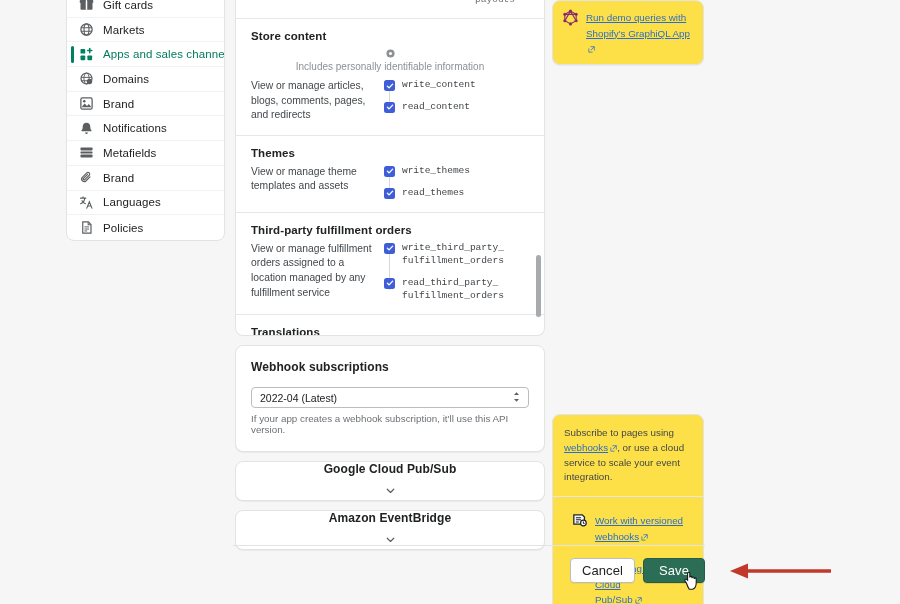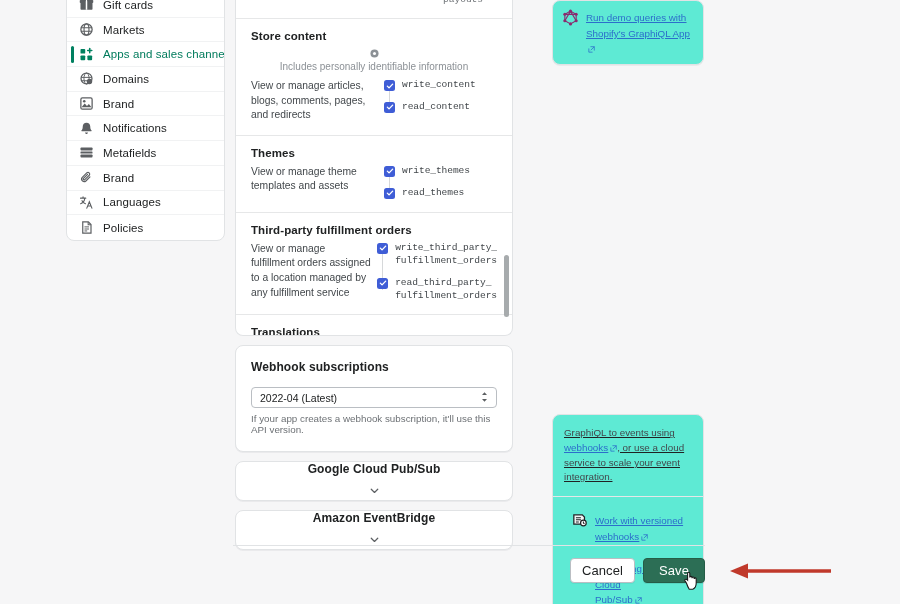--- a/index.html
+++ b/index.html
@@ -34,21 +34,21 @@
   .nav-item .bar {
     width: 3px; height: 17px; border-radius: 2px;
     background: transparent; margin-right: 5px; flex: 0 0 auto;
   }
   .nav-item.active .bar { background: #008060; }
   .nav-ic { width: 15px; height: 15px; flex: 0 0 auto; margin-right: 9px; }
   .nav-label { font-size: 11.5px; color: #202223; white-space: nowrap; letter-spacing: .1px; }
   .nav-item.active .nav-label { color: #007b5c; }
 
   
-  .main { position: absolute; left: 235px; top: 0; width: 278px; }
+  .main { position: absolute; left: 235px; top: 0; width: 310px; }
 
   .card {
     background: #fff;
     border: 1px solid #e1e3e5;
     border-radius: 8px;
     box-shadow: 0 1px 0 rgba(22,29,37,.05);
   }
 
   
   .scopes {
@@ -117,23 +117,22 @@
   .collapse-card {
     margin-top: 9px; height: 40px;
     display: flex; align-items: center; justify-content: space-between;
     padding: 0 16px; cursor: pointer; flex-direction: column;
   }
   .collapse-title { font-size: 12px; font-weight: bold; letter-spacing: .1px; }
 
   
   .aside { position: absolute; left: 552px; top: 0; width: 152px; }
   .aside-card {
-    background: #5eead4; border: 1px solid #e1e3e5; border-radius: 8px;
+    background: #fde047; border: 1px solid #e1e3e5; border-radius: 8px;
     box-shadow: 0 1px 0 rgba(22,29,37,.05);
-    text-decoration: underline;
   }
   .aside-row { display: flex; gap: 7px; padding: 8px 9px; align-items: flex-start; }
   .aside-ic { width: 17px; height: 17px; flex: 0 0 auto; }
   .lnk { color: #2c6ecb; text-decoration: underline; font-size: 9.8px; line-height: 1.4; cursor: pointer; }
   .ext { display: inline-block; vertical-align: -1px; margin-left: 2px; }
   .aside-note { padding: 11px 11px 12px 11px; font-size: 9.8px; line-height: 1.45; color: #42474b; border-bottom: 1px solid #e6e7e8; }
   .aside-links { padding: 7px 9px 9px 9px; }
 
   
   .divider { position: absolute; left: 233px; top: 545px; width: 472px; height: 1px; background: #e1e3e5; }
@@ -414,21 +413,21 @@
           <span class="lnk">Shopify's GraphiQL App</span><span class="ext"><svg width="7" height="7" viewBox="0 0 10 10">
                 <path d="M3.5 1h5.5v5.5M9 1L4 6" stroke="#2c6ecb" stroke-width="1.1" fill="none"></path>
                 <path d="M6.5 8.8H1.2V3.5" stroke="#2c6ecb" stroke-width="1.1" fill="none"></path>
               </svg></span>
         </span>
       </div>
     </div>
 
     <div class="aside-card" style="margin-top:349px;">
       <div class="aside-note">
-        <span>GraphiQL to events using</span>
+        <span>Subscribe to pages using</span>
         <span class="lnk">webhooks</span><span class="ext"><svg width="7" height="7" viewBox="0 0 10 10">
               <path d="M3.5 1h5.5v5.5M9 1L4 6" stroke="#2c6ecb" stroke-width="1.1" fill="none"></path>
               <path d="M6.5 8.8H1.2V3.5" stroke="#2c6ecb" stroke-width="1.1" fill="none"></path>
             </svg></span><span>, or use a cloud service to scale your event integration.</span>
       </div>
       <div class="aside-links" id="aside-links">
           <div class="aside-row">
             <span class="aside-ic"><svg width="17" height="17" viewBox="0 0 24 24">
                 <path d="M4 4h12l3 3v10H4z" fill="#f4f5f6" stroke="#1f2326" stroke-width="1.8"></path>
                 <path d="M7 8h7M7 11h7M7 14h4" stroke="#1f2326" stroke-width="1.5"></path>

